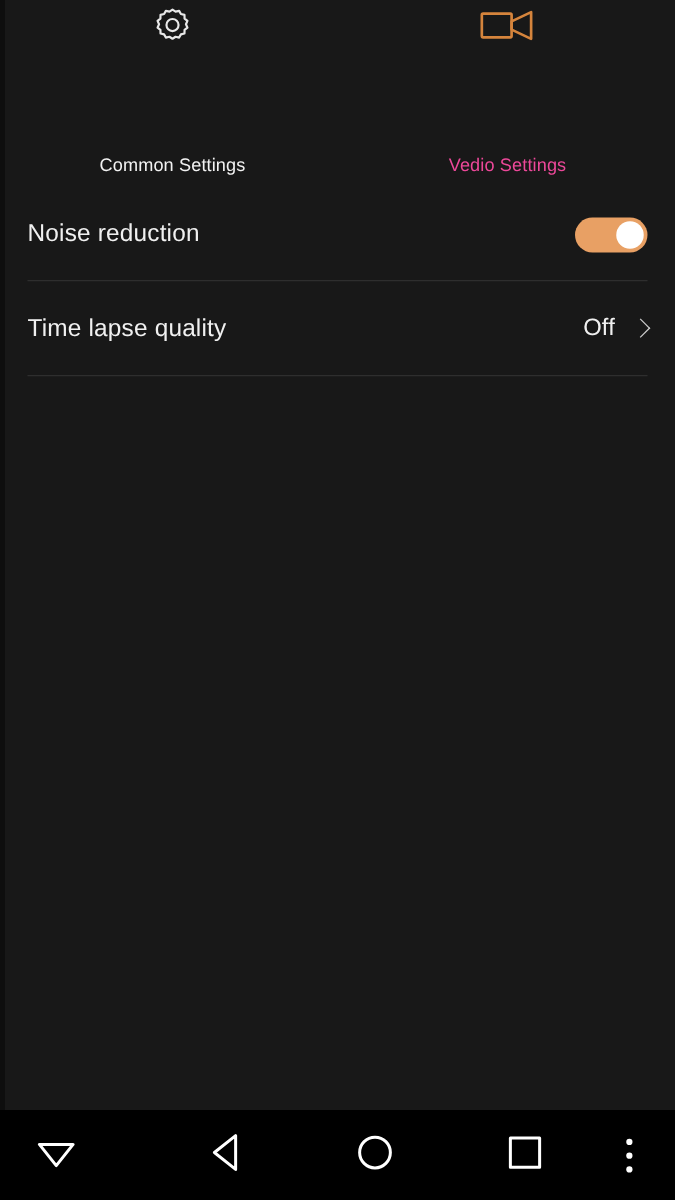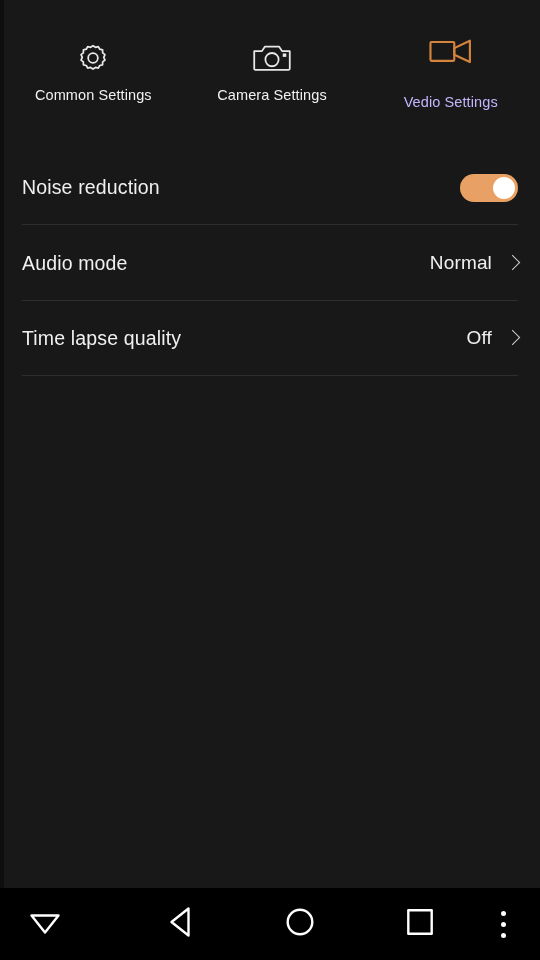--- a/index.html
+++ b/index.html
@@ -24,35 +24,35 @@
 
   
   #tabbar {
     position:absolute; left:4px; top:0; width:536px; height:140px;
     display:flex; align-items:flex-start;
   }
   .tab {
     flex:1 1 33.333%;
     height:140px;
     display:flex; flex-direction:column;
-    align-items:center; justify-content:center;
+    align-items:center; justify-content:space-between;
     cursor:pointer;
   }
   .tab-icon {
     height:40px; width:52px;
     display:flex; align-items:center; justify-content:center;
   }
   .tab-label {
     margin-top:10px;
     font-size:14.5px;
     letter-spacing:.1px;
     color:#f2f2f2;
     line-height:1;
   }
-  .tab.active .tab-label { color:#c4b5fd;margin-top:24px; }
+  .tab.active .tab-label { color:#ec4899;margin-top:24px; }
 
   
   #list {
     position:absolute; left:0; top:150px; width:540px;
   }
   .row {
     position:relative;
     height:75.4px;
     display:flex; align-items:center;
     padding-left:22px; padding-right:22px;
@@ -160,30 +160,20 @@
     <div class="tab">
       <span class="tab-icon">
         <svg width="38" height="38" viewBox="0 0 48 48" fill="none" stroke="#e8e8e8" stroke-width="2.2" stroke-linejoin="round">
           <path d="M24 8.5l3.1 2.0 3.6-.8 1.8 3.2 3.6.9.1 3.7 2.9 2.3-1.5 3.4 1.5 3.4-2.9 2.3-.1 3.7-3.6.9-1.8 3.2-3.6-.8-3.1 2.0-3.1-2.0-3.6.8-1.8-3.2-3.6-.9-.1-3.7-2.9-2.3 1.5-3.4-1.5-3.4 2.9-2.3.1-3.7 3.6-.9 1.8-3.2 3.6.8z"></path>
           <circle cx="24" cy="24" r="6.1"></circle>
         </svg>
       </span>
       <span class="tab-label">Common Settings</span>
     </div>
 
-    <div class="tab">
-      <span class="tab-icon">
-        <svg width="42" height="38" viewBox="0 0 52 44" fill="none" stroke="#e8e8e8" stroke-width="2.2" stroke-linejoin="round">
-          <path d="M4 13.5h9.5l3.6-5.5h17.8l3.6 5.5H48v21.5a1.6 1.6 0 0 1-1.6 1.6H5.6A1.6 1.6 0 0 1 4 34.5z"></path>
-          <circle cx="26" cy="24" r="8.2"></circle>
-          <rect x="39.3" y="16.4" width="4.4" height="4.2" fill="#e8e8e8" stroke="none"></rect>
-        </svg>
-      </span>
-      <span class="tab-label">Camera Settings</span>
-    </div>
 
     <div class="tab active">
       <span class="tab-icon">
         <svg width="46" height="34" viewBox="0 0 56 38" fill="none" stroke="#d5843c" stroke-width="2.6" stroke-linejoin="round">
           <rect x="3" y="8" width="29" height="23" rx="1.2"></rect>
           <path d="M32 15.5L51 6.5v26l-19-9z"></path>
         </svg>
       </span>
       <span class="tab-label">Vedio Settings</span>
     </div>
@@ -197,28 +187,20 @@
       <span class="row-right">
         <span class="toggle on">
           <span class="knob"></span>
         </span>
       </span>
       <span class="divider"></span>
     </div>
 
 
 
-    <div class="row">
-      <span class="row-label">Audio mode</span>
-      <span class="row-right">
-        <span class="row-value">Normal</span>
-        <span class="chev"></span>
-      </span>
-      <span class="divider"></span>
-    </div>
 
     <div class="row">
       <span class="row-label">Time lapse quality</span>
       <span class="row-right">
         <span class="row-value">Off</span>
         <span class="chev"></span>
       </span>
       <span class="divider"></span>
     </div>
 

